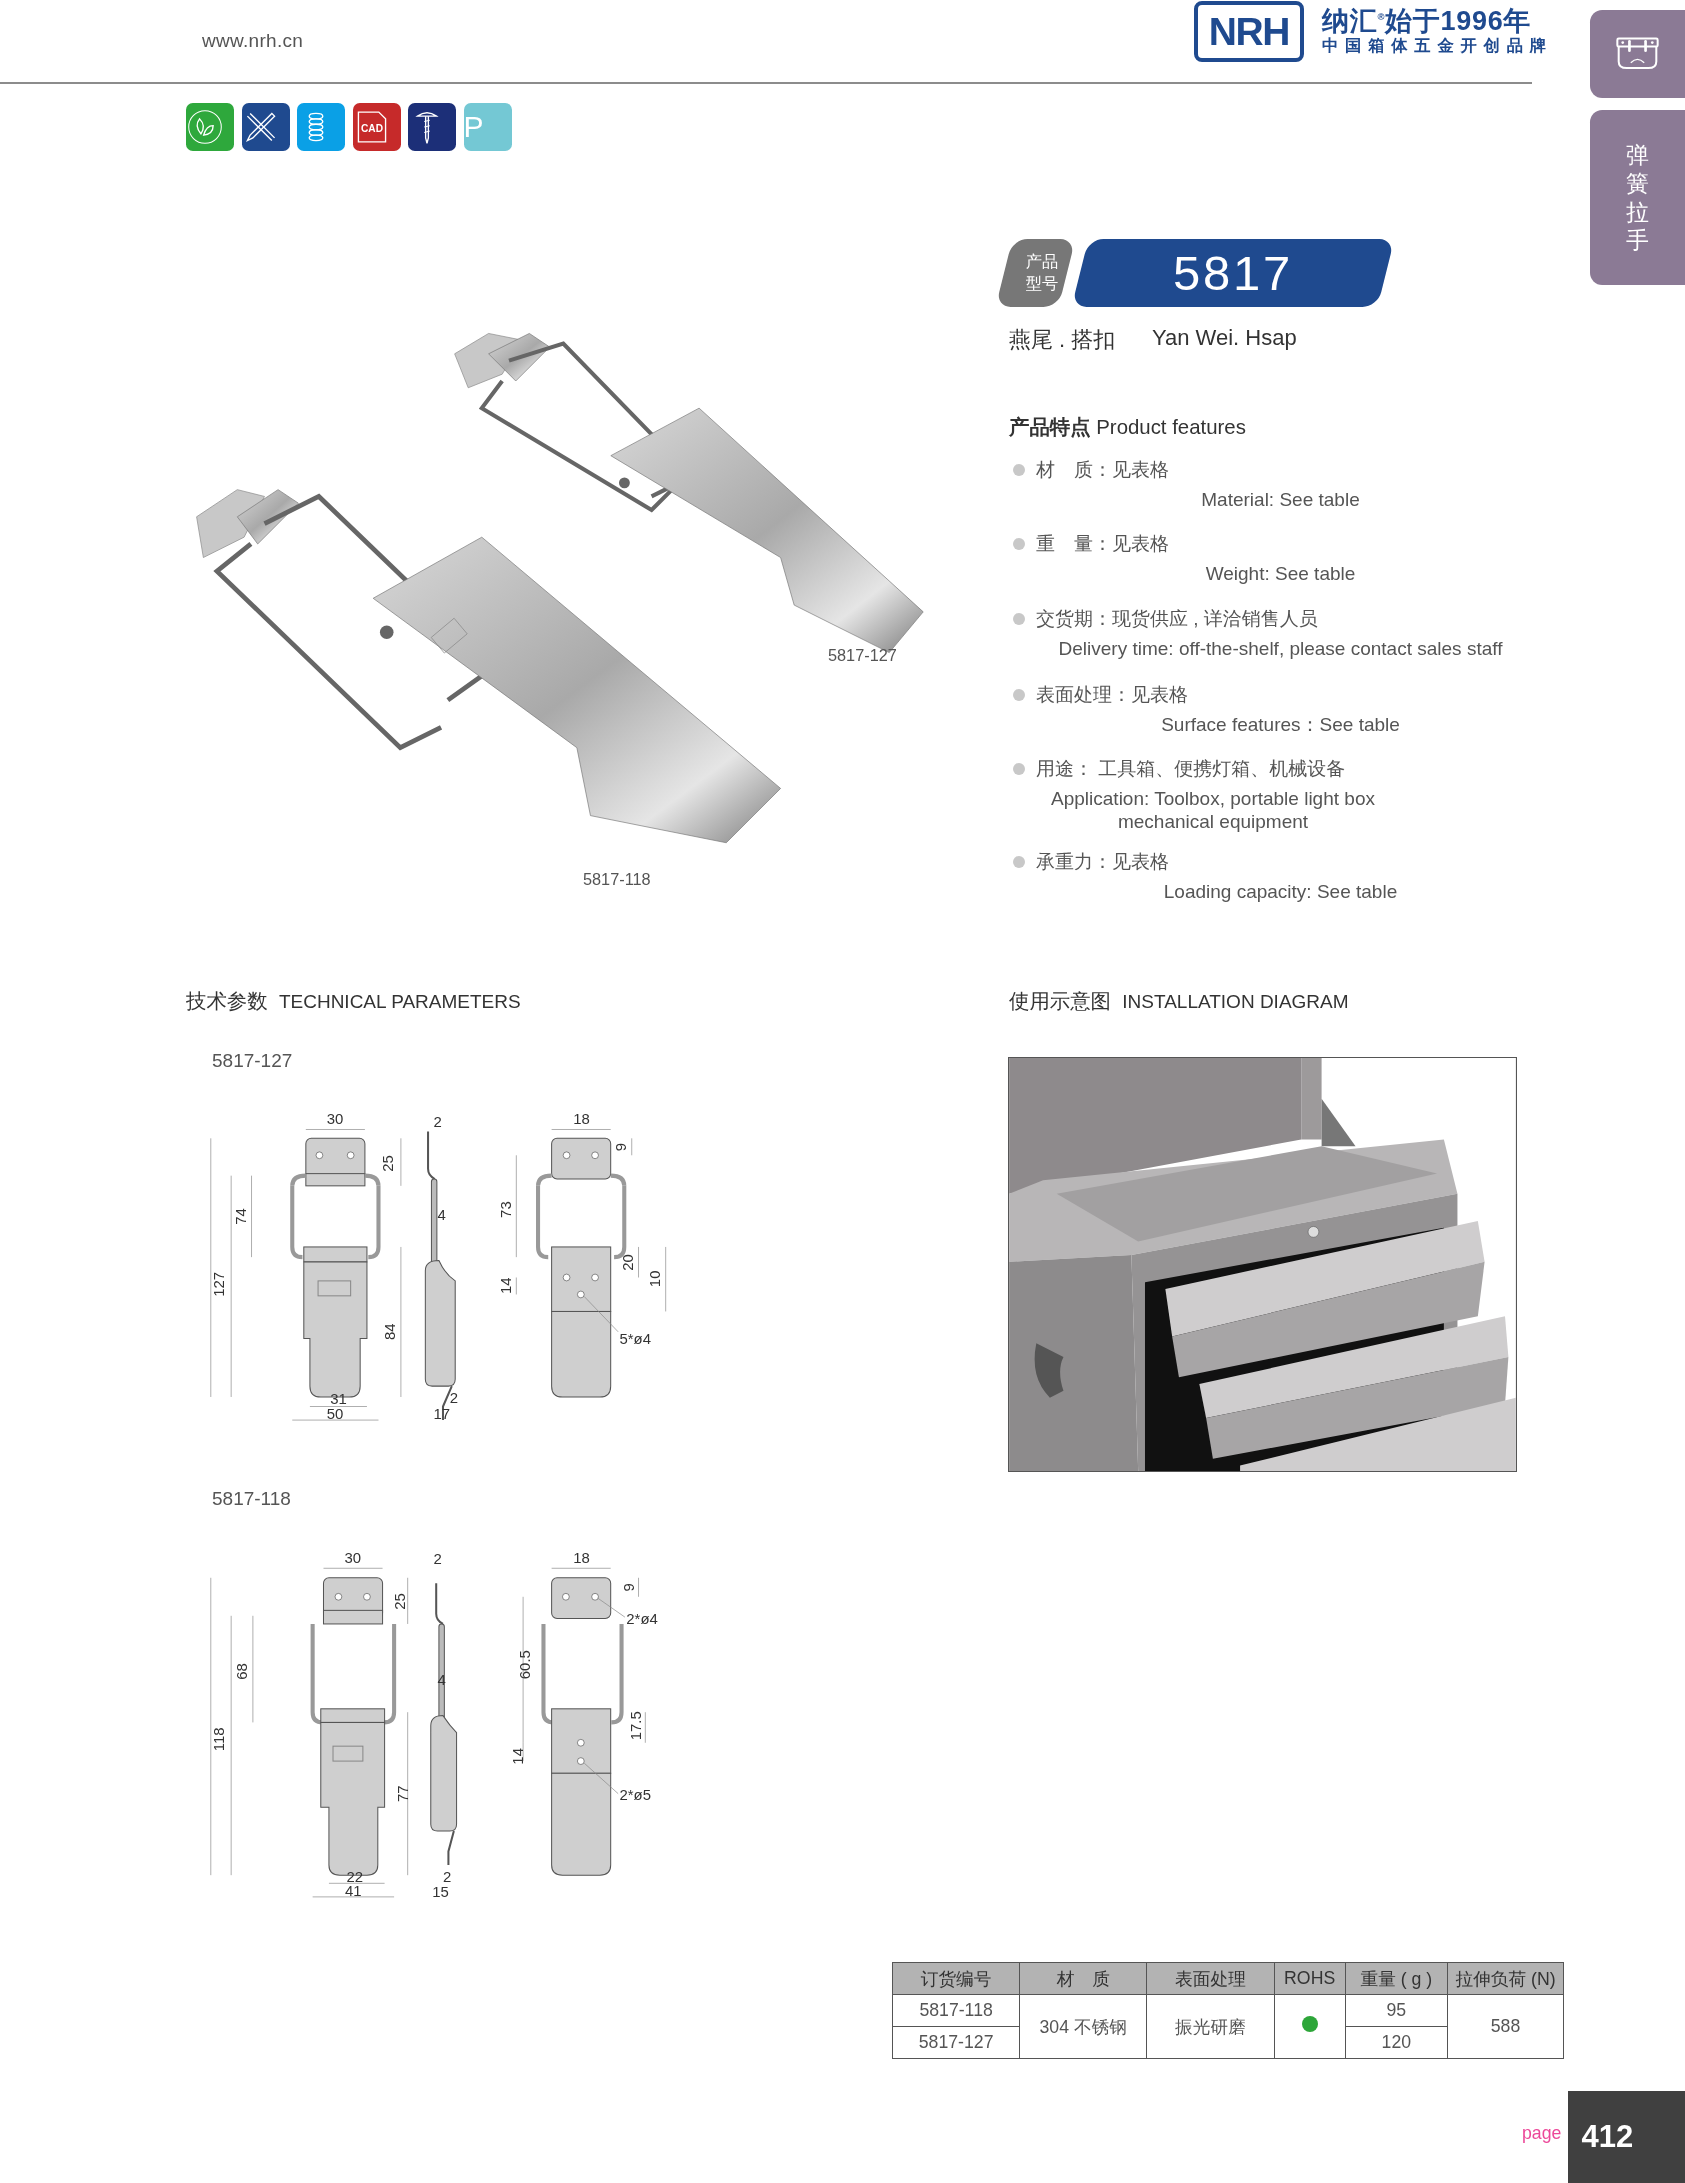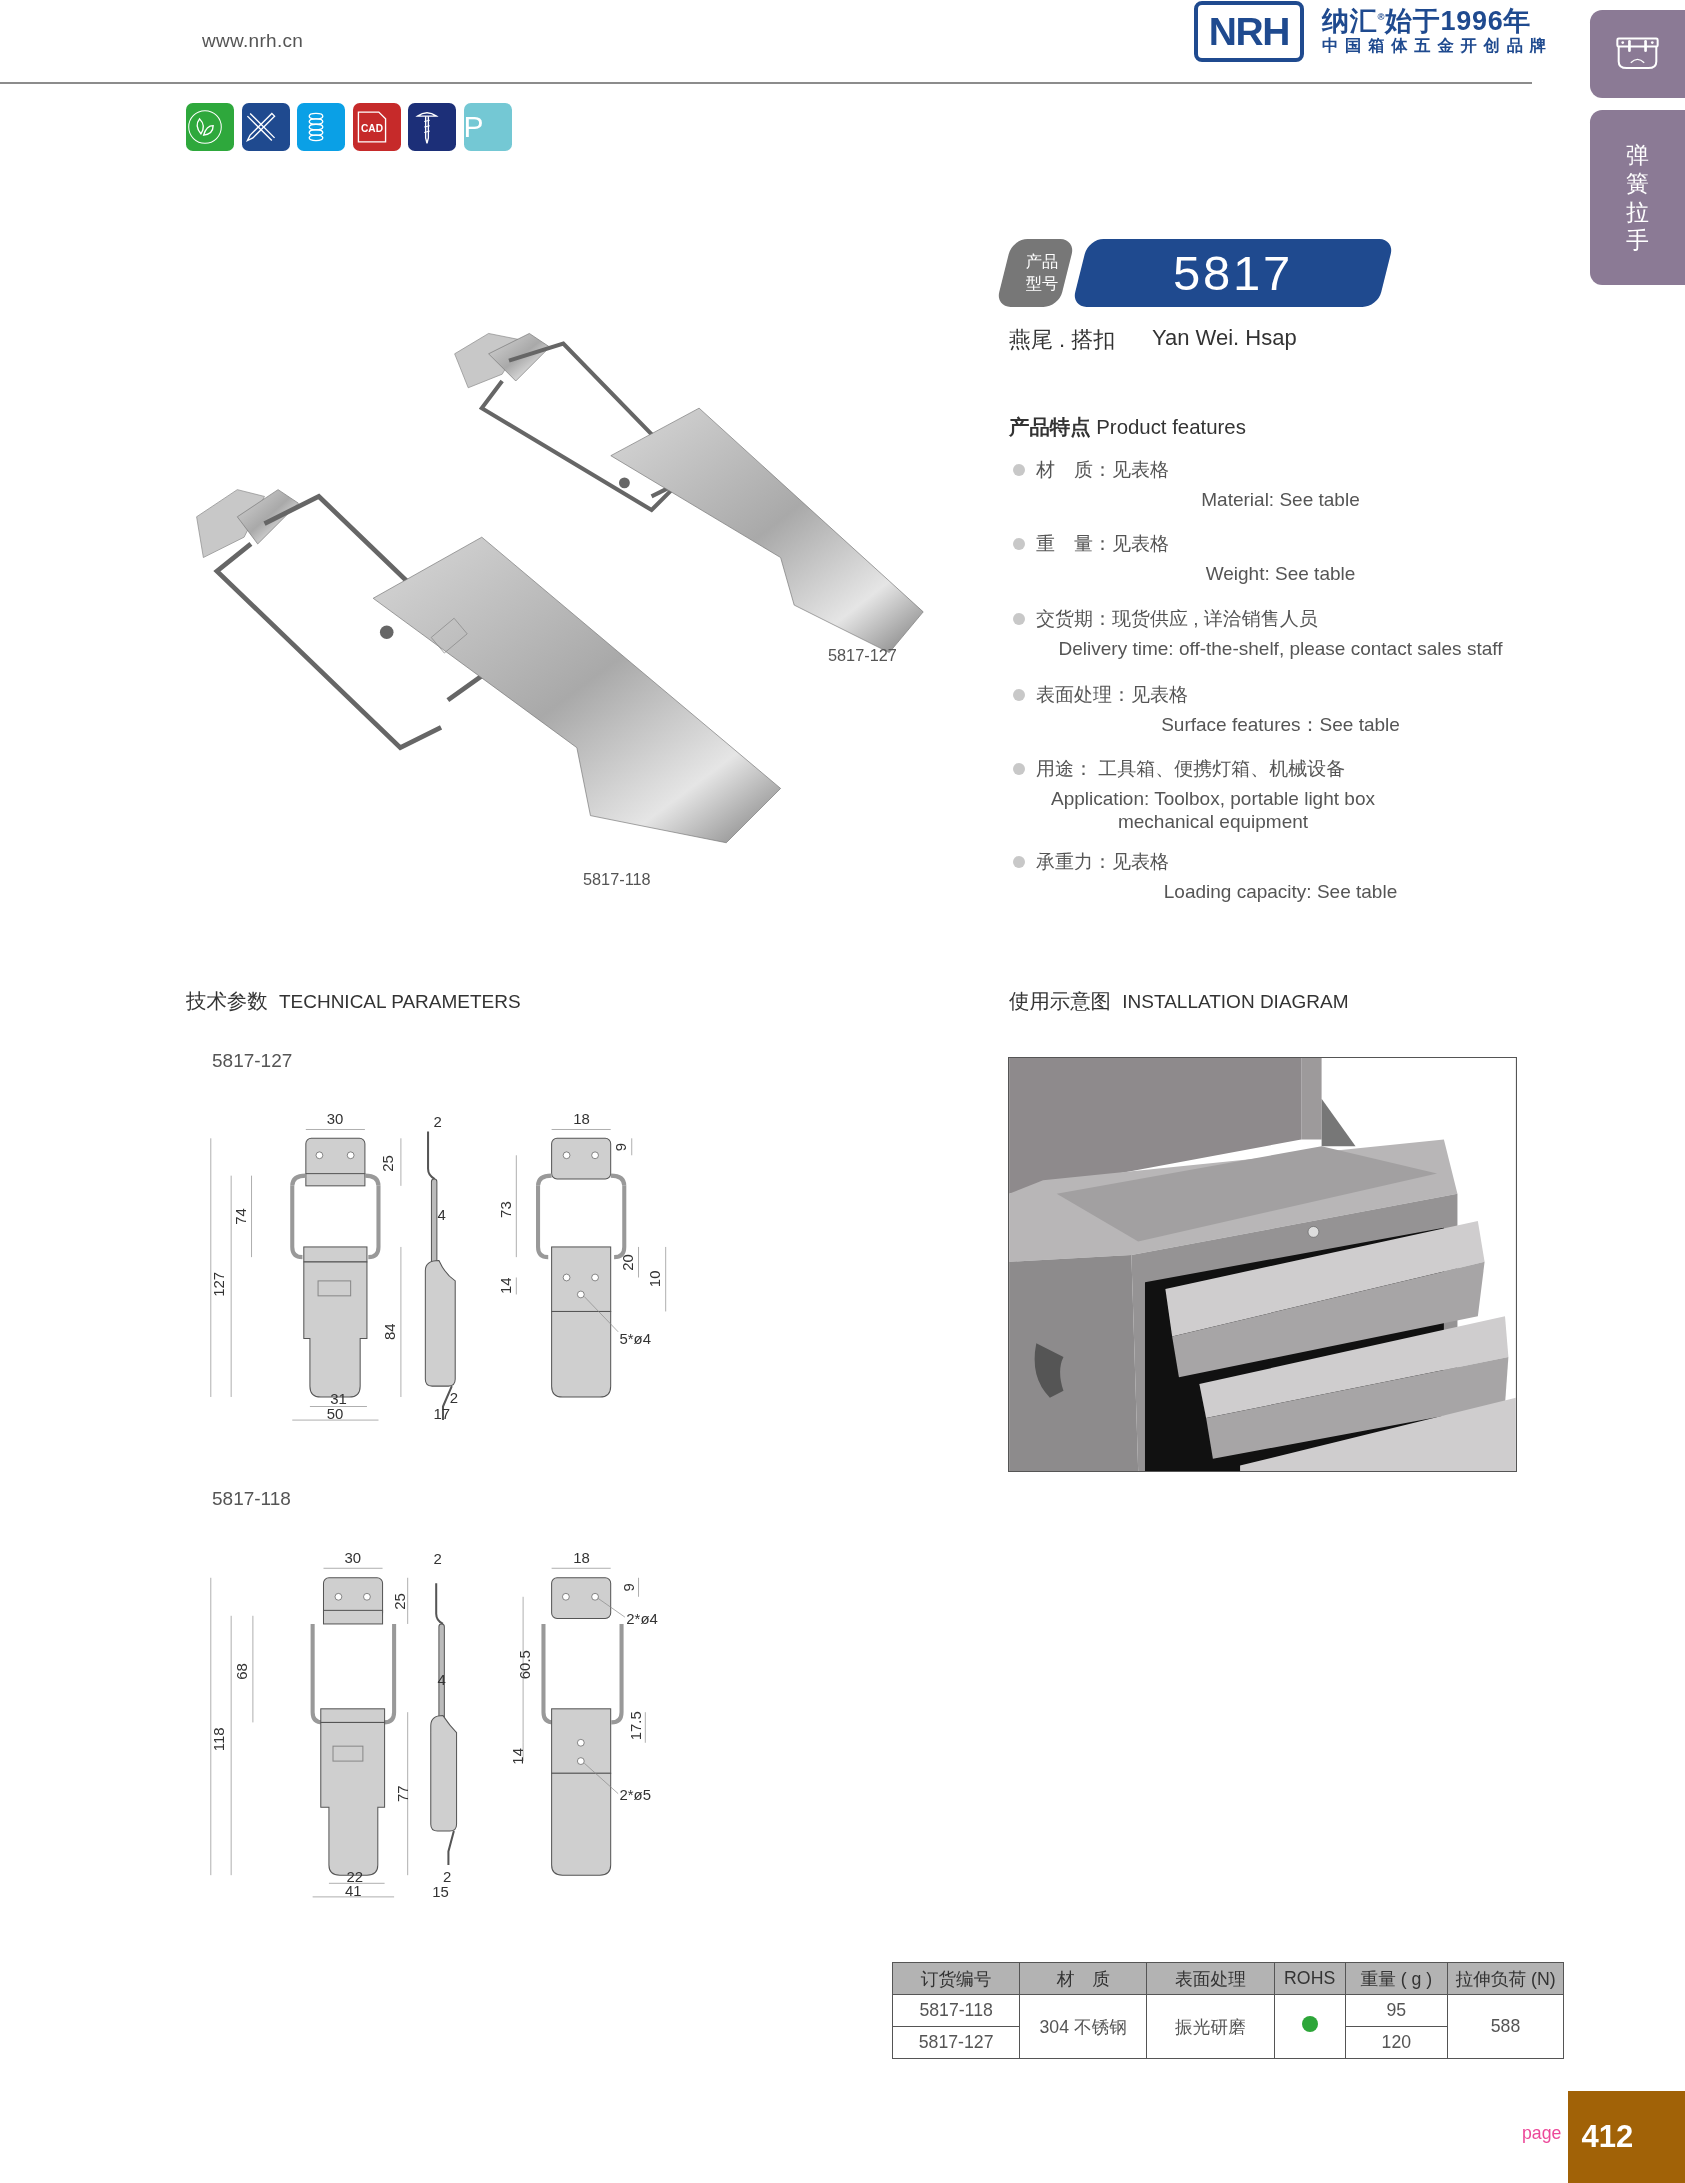--- a/index.html
+++ b/index.html
@@ -30,21 +30,21 @@
   .feat .en{font-size:19px;color:#555;padding-left:27px;margin-top:5.4px;line-height:23px;text-align:center;}
   .img-label{font-size:16.3px;color:#555;}
   .sec-title{font-size:20.4px;color:#333;}
   .sub-label{font-size:19px;color:#555;}
   .install{left:1008px;top:1057px;width:507px;height:413px;border:1.4px solid #555;background:#777;overflow:hidden;}
   table.spec{position:absolute;left:892px;top:1962px;border-collapse:collapse;font-size:17.7px;color:#555;}
   table.spec th{background:#b3b3b3;color:#333;font-weight:normal;height:31px;border:1.4px solid #555;padding:0 4.1px;}
   table.spec td{border:1.4px solid #555;text-align:center;height:31px;padding:0;}
   .rohs-dot{display:inline-block;width:16.3px;height:16.3px;border-radius:50%;background:#2da639;}
   .page-label{left:1522px;top:2123px;font-size:17.7px;color:#ec4899;}
-  .page-box{left:1568px;top:2091px;width:118px;height:92px;background:#a16207;color:#fff;font-size:31px;font-weight:bold;display:flex;align-items:center;padding-left:13.6px;box-sizing:border-box;}
+  .page-box{left:1568px;top:2091px;width:118px;height:92px;background:#404040;color:#fff;font-size:31px;font-weight:bold;display:flex;align-items:center;padding-left:13.6px;box-sizing:border-box;}
   .dim{font-family:"Liberation Sans",sans-serif;font-size:22px;fill:#333;}
 </style>
 </head>
 <body>
 
 <div class="abs url">www.nrh.cn</div>
 <div class="abs hr"></div>
 
 <div class="abs logo-box">
     <span>NRH</span>

